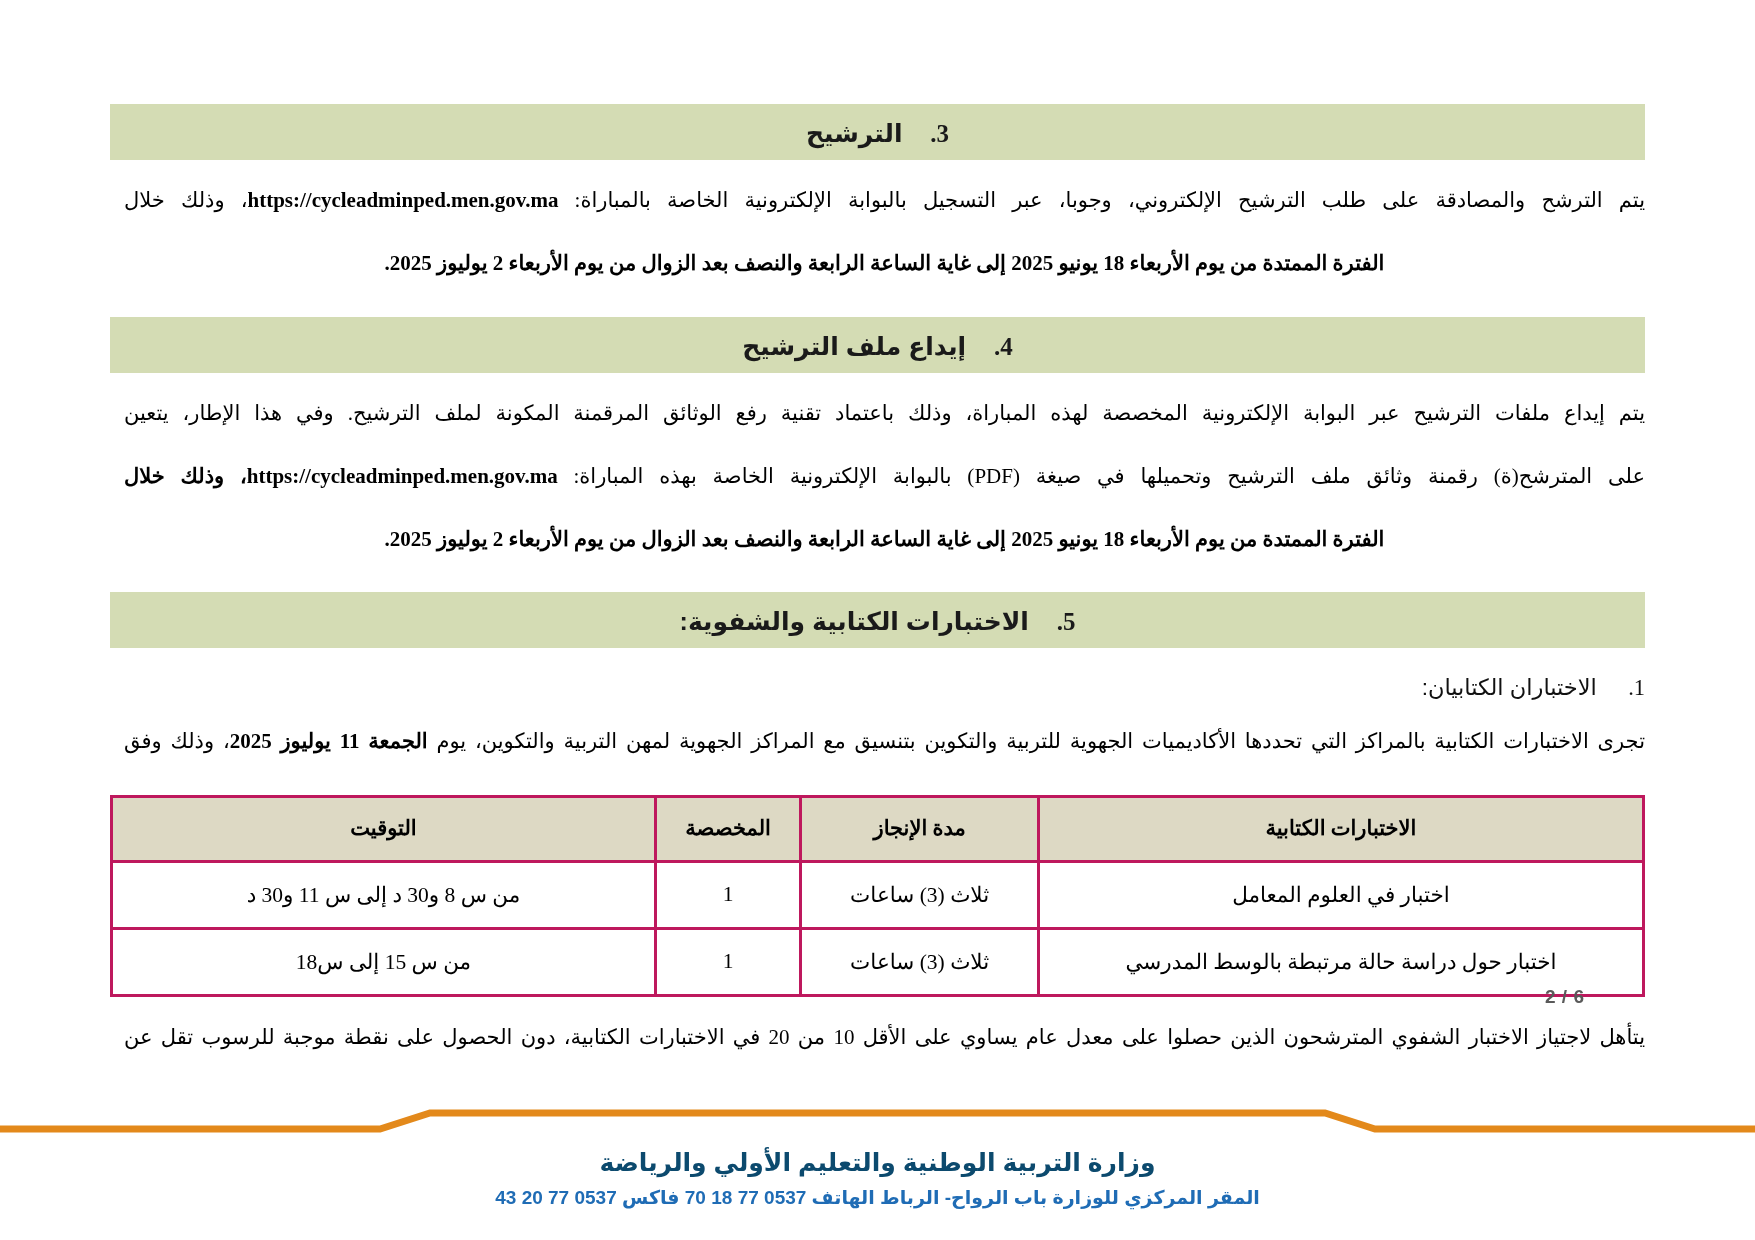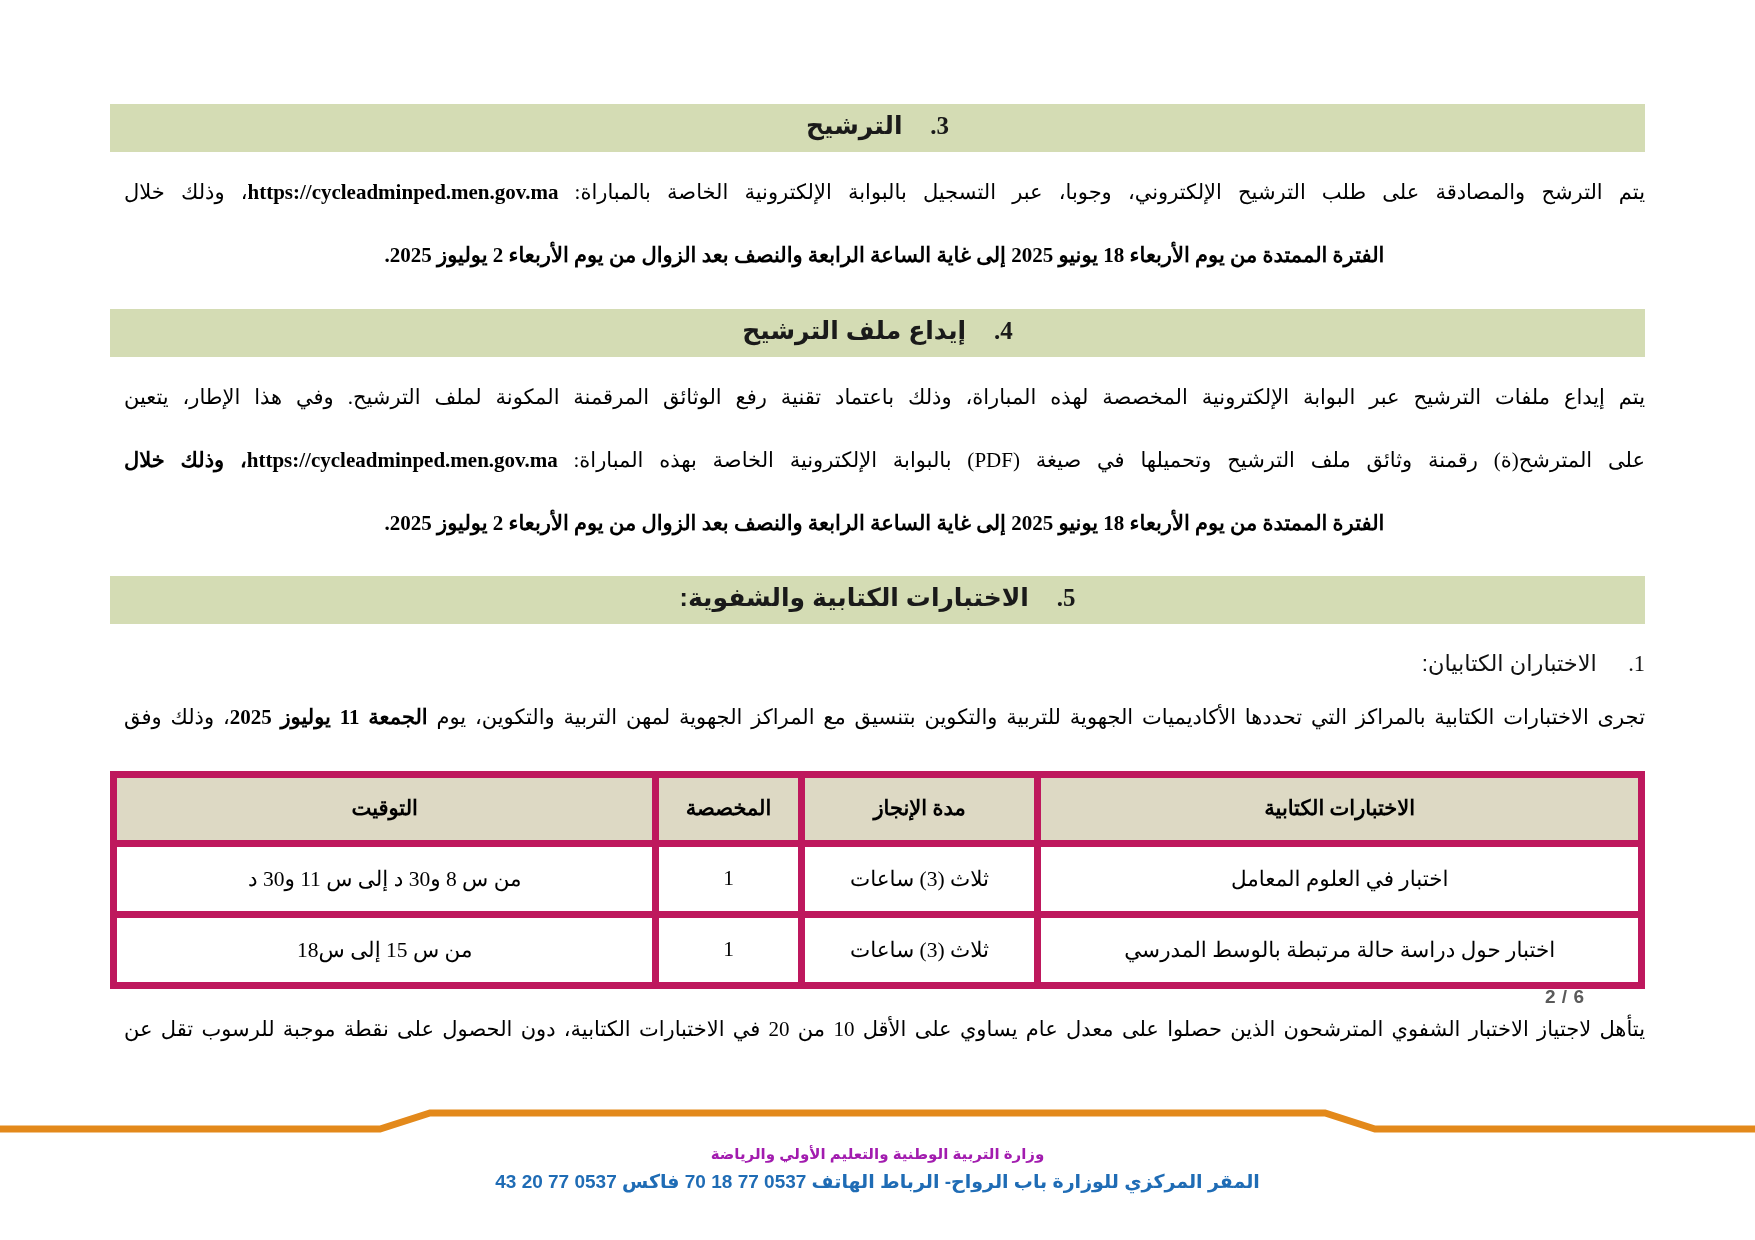--- a/index.html
+++ b/index.html
@@ -28,21 +28,21 @@
     left: 110px;
     right: 110px;
     top: 104px;
     direction: rtl;
     text-align: right;
   }
 
   
   .section-bar {
     background: #d4dcb4;
-    padding: 6px 26px 11px 26px;
+    padding: 14px 26px 11px 26px;
     margin: 0 0 12px 0;
     text-align: center;
     font-weight: bold;
     font-size: 25px;
     line-height: 1.25;
     font-family: "Liberation Sans", "DejaVu Sans", sans-serif;
     color: #1a1a1a;
     letter-spacing: 0px;
   }
   .section-bar .num {
@@ -90,21 +90,21 @@
   table.exam-table {
     width: 100%;
     border-collapse: collapse;
     margin-top: 30px;
     direction: rtl;
     font-size: 21px;
     table-layout: fixed;
   }
   table.exam-table th,
   table.exam-table td {
-    border: 7px solid #be185d;
+    border: 3px solid #be185d;
     text-align: center;
     vertical-align: middle;
     padding: 10px 8px;
     font-family: "Liberation Serif", "DejaVu Serif", serif;
     margin-top: 43px;
   }
   table.exam-table thead th {
     background: #ddd9c4;
     font-weight: bold;
     height: 42px;
@@ -152,25 +152,25 @@
   .footer-text {
     position: absolute;
     left: 0;
     right: 0;
     top: 52px;
     text-align: center;
     color: #1f6cb5;
     direction: rtl;
   }
   .footer-line1 {
-    font-size: 15px;
+    font-size: 25px;
     font-weight: bold;
     font-family: "Liberation Sans", "DejaVu Sans", sans-serif;
     line-height: 1.6;
-    color: #a21caf;
+    color: #0c4a6e;
   }
   .footer-line2 {
     font-size: 19px;
     font-weight: bold;
     font-family: "Liberation Sans", "DejaVu Sans", sans-serif;
     line-height: 1.7;
     color: #1f6cb5;
   }
 </style>
 </head>

